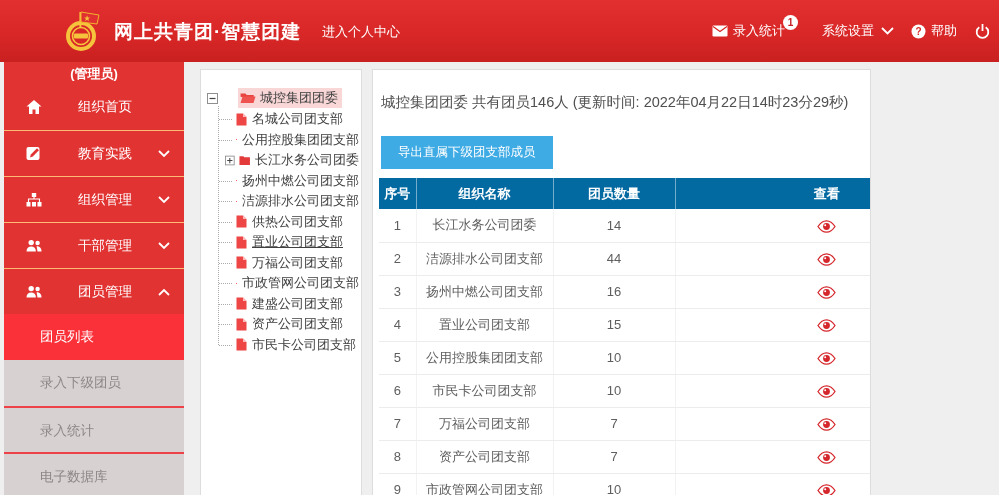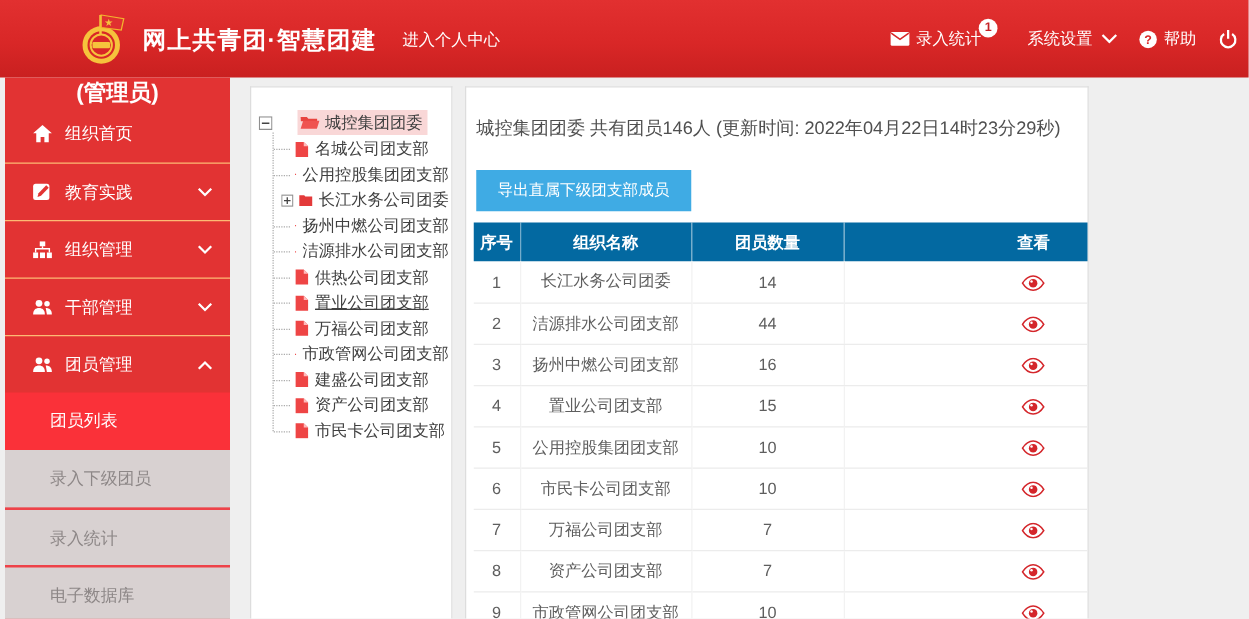--- a/index.html
+++ b/index.html
@@ -15,25 +15,25 @@
   .enter-link { position:absolute; left:322px; top:23px; font-size:13px; color:#fff; text-decoration:none; white-space:nowrap; }
   .header-right { position:absolute; right:8px; top:0; height:62px; display:flex; align-items:center; gap:17px; font-size:13px; }
   .hr-item { display:flex; align-items:center; gap:5px; cursor:pointer; white-space:nowrap; }
   .badge { display:inline-block; min-width:15px; height:15px; line-height:15px; border-radius:50%;
     background:#fff; color:#c42025; font-size:10px; font-weight:bold; text-align:center;
     transform:translate(-7px,-9px); }
   .sys-chevron { margin-left:2px; }
 
   
   .sidebar { position:absolute; left:4px; top:62px; width:180px; height:433px; background:#e23333; color:#fff; }
-  .role { text-align:center; font-size:18px; font-weight:bold; height:22px; line-height:24px; }
+  .role { text-align:center; font-size:13px; font-weight:bold; height:22px; line-height:24px; }
   .nav-item { height:46px; display:flex; align-items:center; padding:0 14px 0 22px; font-size:13.5px; cursor:pointer; }
   .nav-item + .nav-item { border-top:1px solid #fdba74; }
   .nav-icon { width:17px; margin-right:9px; display:flex; }
-  .nav-label { flex:1; }
+  .nav-label { flex:1;margin-left:26px; }
   .submenu-item { height:46px; line-height:46px; padding-left:36px; font-size:13.5px; cursor:pointer; }
   .submenu-item.active { background:#fa3139; color:#fff; }
   .submenu-item.inactive { background:#d8d1d1; color:#8d8787; }
   .submenu-item.inactive + .submenu-item.inactive { border-top:2px solid #ee4249; }
 
   
   .tree-panel { position:absolute; left:200px; top:69px; width:162px; height:426px;
     background:#fff; border:1px solid #ddd; border-bottom:none; padding:17px 2px 0 6px;
     font-size:13px; color:#404040; overflow:hidden; }
   .tree-root { display:flex; align-items:center; height:22px; white-space:nowrap; cursor:pointer; }

